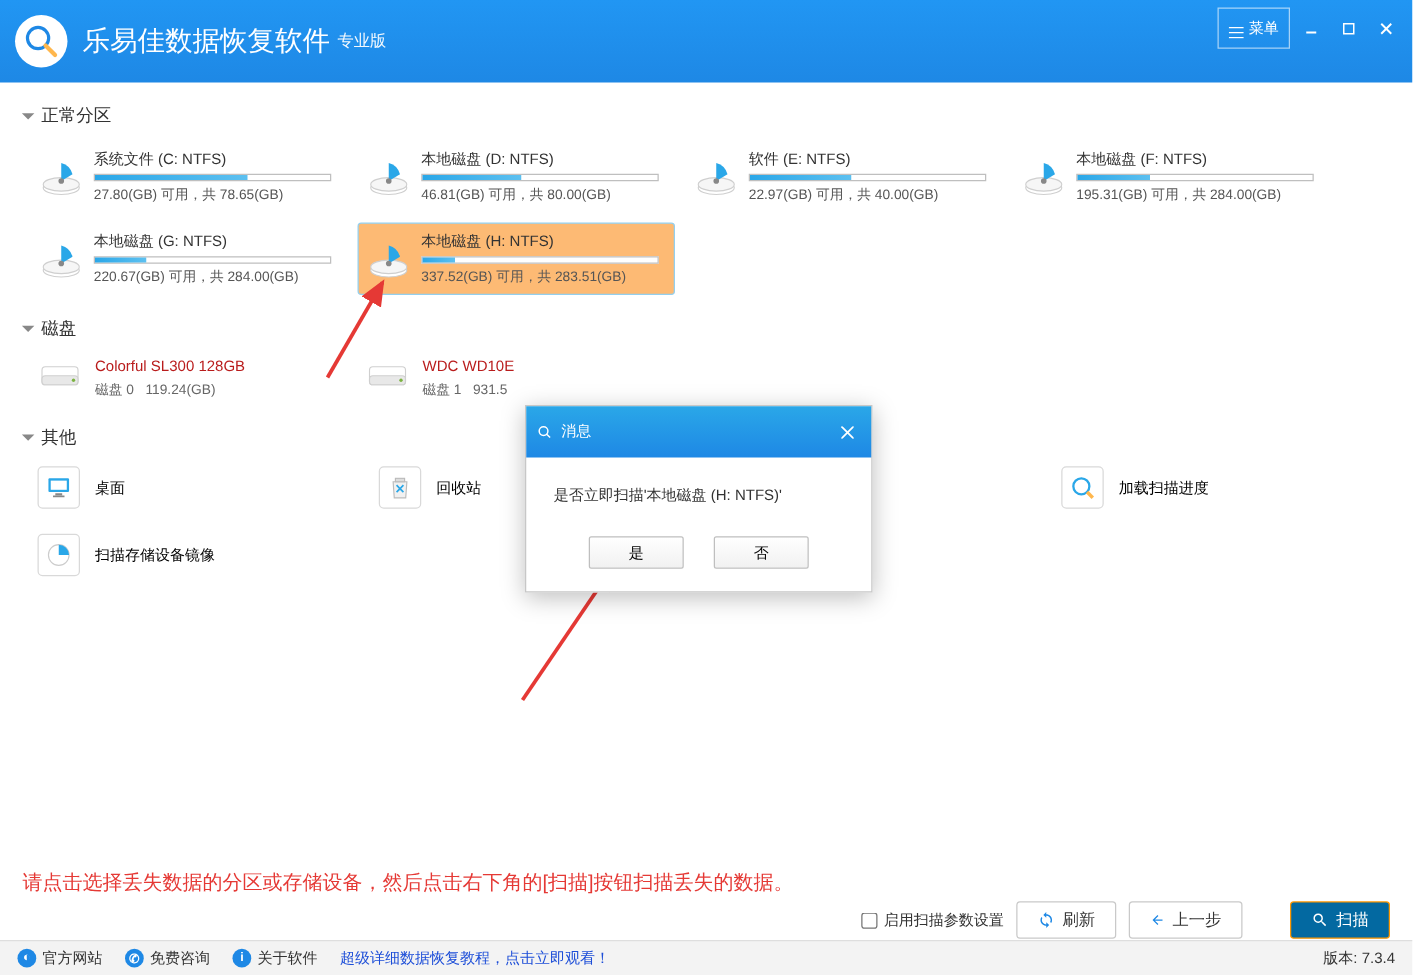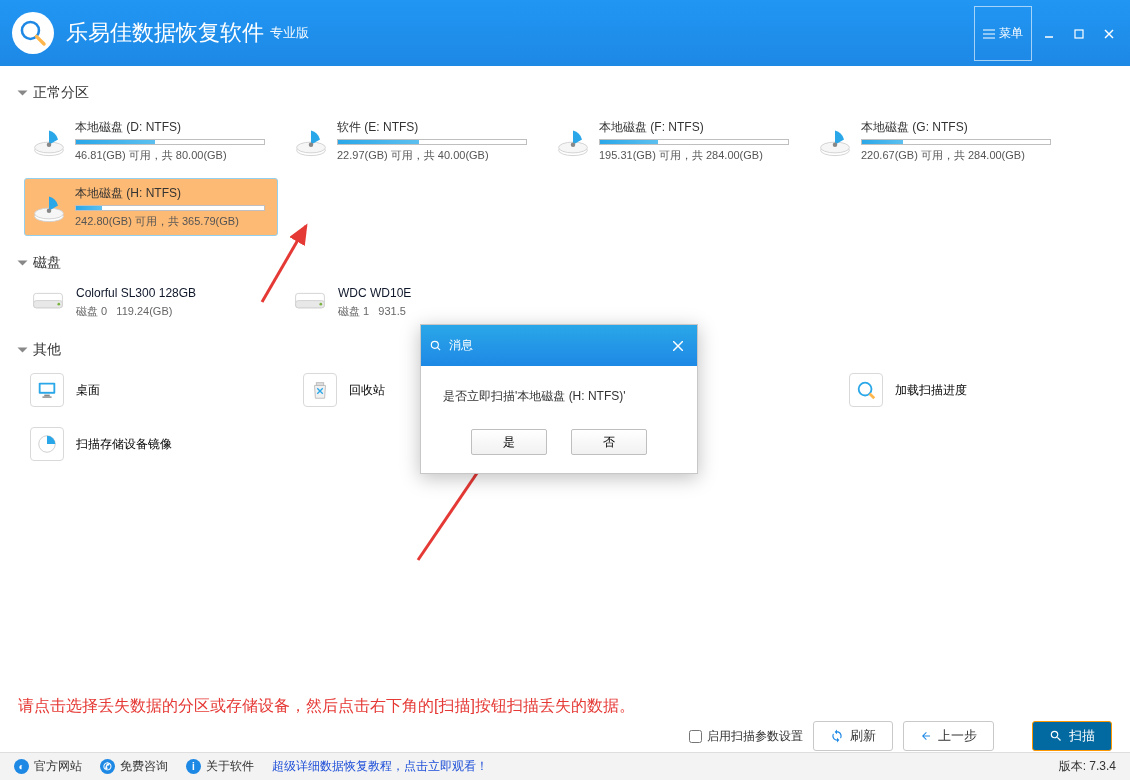--- a/index.html
+++ b/index.html
@@ -4,21 +4,21 @@
 <style>
 * { box-sizing: border-box; margin: 0; padding: 0; }
 body { font-family: "Microsoft YaHei", Arial, sans-serif; font-size: 12px; background: #fff; width: 1130px; height: 780px; overflow: hidden; position: relative; }
 
 .titlebar { height: 66px; background: linear-gradient(to bottom, #2196f3, #1e88e5); color: #fff; display: flex; align-items: center; padding: 0 12px; position: relative; }
 .app-logo { width: 42px; height: 42px; background: #fff; border-radius: 50%; margin-right: 12px; display: flex; align-items: center; justify-content: center; position: relative; }
 .app-logo svg { width: 34px; height: 34px; }
 .app-title { font-size: 22px; font-weight: 500; }
 .app-edition { font-size: 13px; margin-left: 6px; opacity: 0.95; }
 .titlebar-right { position: absolute; top: 6px; right: 8px; display: flex; gap: 4px; align-items: center; }
-.menu-btn { border: 1px solid rgba(255,255,255,0.6); padding: 18px 8px; display: flex; align-items: center; gap: 4px; cursor: pointer; font-size: 12px; }
+.menu-btn { border: 1px solid rgba(255,255,255,0.6); padding: 7px 8px; display: flex; align-items: flex-end; gap: 4px; cursor: pointer; font-size: 12px; }
 .win-btn { width: 26px; height: 22px; display: flex; align-items: center; justify-content: center; cursor: pointer; }
 .win-btn svg { stroke: #fff; }
 
 .content { padding: 18px 20px 0 20px; height: calc(100% - 66px - 62px - 28px); overflow: auto; position: relative; }
 
 .section-head { display: flex; align-items: center; font-size: 14px; color: #333; margin-bottom: 10px; }
 .tri { width: 0; height: 0; border-top: 5px solid transparent; border-bottom: 5px solid transparent; border-left: 5px solid #888; transform: rotate(90deg); margin-right: 8px; }
 
 .grid { display: flex; flex-wrap: wrap; gap: 8px 8px; margin-left: 4px; margin-bottom: 18px; }
 .part-item { width: 254px; height: 58px; padding: 6px 8px 6px 6px; display: flex; gap: 8px; border: 1px solid transparent; border-radius: 3px; cursor: pointer; }
@@ -27,21 +27,21 @@
 .part-info { flex: 1; display: flex; flex-direction: column; gap: 3px; }
 .part-name { font-size: 12px; color: #333; }
 .part-bar { width: 190px; height: 14px; border: 1px solid #bfbfbf; background: #fff; position: relative; }
 .part-fill { height: 100%; background: linear-gradient(to right, #2aa7e8, #5cc0f0); }
 .part-stats { font-size: 11px; color: #555; }
 
 .disk-grid { display: flex; flex-wrap: wrap; gap: 8px 8px; margin-left: 4px; margin-bottom: 18px; }
 .disk-item { width: 254px; display: flex; gap: 10px; padding: 4px 6px; cursor: pointer; }
 .disk-icon { width: 36px; height: 28px; margin-top: 2px; flex-shrink: 0; }
 .disk-info { display: flex; flex-direction: column; gap: 4px; }
-.disk-name { font-size: 12px; color: #0f172a; }
+.disk-name { font-size: 12px; color: #b91c1c; }
 .disk-stats { font-size: 11px; color: #666; }
 
 .other-grid { display: flex; flex-wrap: wrap; gap: 12px 19px; margin-left: 4px; }
 .other-item { width: 254px; display: flex; align-items: center; gap: 12px; padding: 4px 6px; cursor: pointer; }
 .other-icon { width: 34px; height: 34px; border: 1px solid #d9d9d9; border-radius: 4px; display: flex; align-items: center; justify-content: center; background: #fff; flex-shrink: 0; }
 
 .arrow { position: absolute; pointer-events: none; }
 
 .bottombar { position: absolute; bottom: 28px; left: 0; right: 0; height: 62px; border-top: none; padding: 6px 18px; }
 .tip { color: #e53935; font-size: 16px; margin-bottom: 4px; }
@@ -116,20 +116,35 @@
   </div>
   <div class="grid" id="partitions-grid">
       <div class="part-item">
     <div class="drive-icon"><svg viewBox="0 0 40 40">
             <ellipse cx="20" cy="28" rx="16" ry="6" fill="#fff" stroke="#cfcfcf"></ellipse>
             <ellipse cx="20" cy="25" rx="16" ry="6" fill="#f6f6f6" stroke="#cfcfcf"></ellipse>
             <path d="M20 6 A14 14 0 0 1 30 16 L20 22 Z" fill="#2aa7e8"></path>
             <circle cx="20" cy="22" r="2.5" fill="#888"></circle>
           </svg></div>
     <div class="part-info">
+      <div class="part-name">系统文件 (C: NTFS)</div>
+      <div class="part-bar">
+            <div class="part-fill" style="width:65%"></div>
+          </div>
+      <div class="part-stats">27.80(GB) 可用，共 78.65(GB)</div>
+    </div>
+      </div>
+      <div class="part-item">
+    <div class="drive-icon"><svg viewBox="0 0 40 40">
+            <ellipse cx="20" cy="28" rx="16" ry="6" fill="#fff" stroke="#cfcfcf"></ellipse>
+            <ellipse cx="20" cy="25" rx="16" ry="6" fill="#f6f6f6" stroke="#cfcfcf"></ellipse>
+            <path d="M20 6 A14 14 0 0 1 30 16 L20 22 Z" fill="#2aa7e8"></path>
+            <circle cx="20" cy="22" r="2.5" fill="#888"></circle>
+          </svg></div>
+    <div class="part-info">
       <div class="part-name">本地磁盘 (D: NTFS)</div>
       <div class="part-bar">
             <div class="part-fill" style="width:42%"></div>
           </div>
       <div class="part-stats">46.81(GB) 可用，共 80.00(GB)</div>
     </div>
       </div>
       <div class="part-item">
     <div class="drive-icon"><svg viewBox="0 0 40 40">
             <ellipse cx="20" cy="28" rx="16" ry="6" fill="#fff" stroke="#cfcfcf"></ellipse>
@@ -180,21 +195,21 @@
             <ellipse cx="20" cy="28" rx="16" ry="6" fill="#fff" stroke="#cfcfcf"></ellipse>
             <ellipse cx="20" cy="25" rx="16" ry="6" fill="#f6f6f6" stroke="#cfcfcf"></ellipse>
             <path d="M20 6 A14 14 0 0 1 30 16 L20 22 Z" fill="#2aa7e8"></path>
             <circle cx="20" cy="22" r="2.5" fill="#888"></circle>
           </svg></div>
     <div class="part-info">
       <div class="part-name">本地磁盘 (H: NTFS)</div>
       <div class="part-bar">
             <div class="part-fill" style="width:14%"></div>
           </div>
-      <div class="part-stats">242.80(GB) 可用，共 365.79(GB)</div>
+      <div class="part-stats">337.52(GB) 可用，共 283.51(GB)</div>
     </div>
       </div>
     </div>
 
   <div class="section-head">
     <div class="tri"></div>
     <span>磁盘</span>
   </div>
   <div class="disk-grid" id="disks-grid">
       <div class="disk-item">

